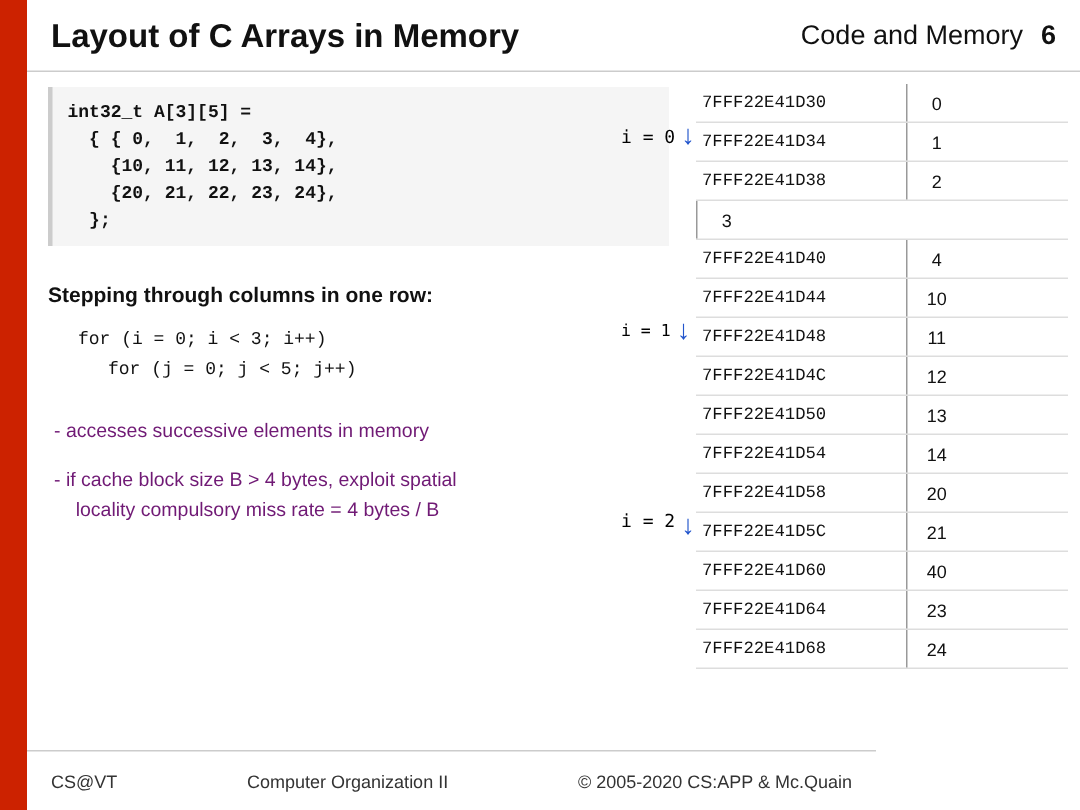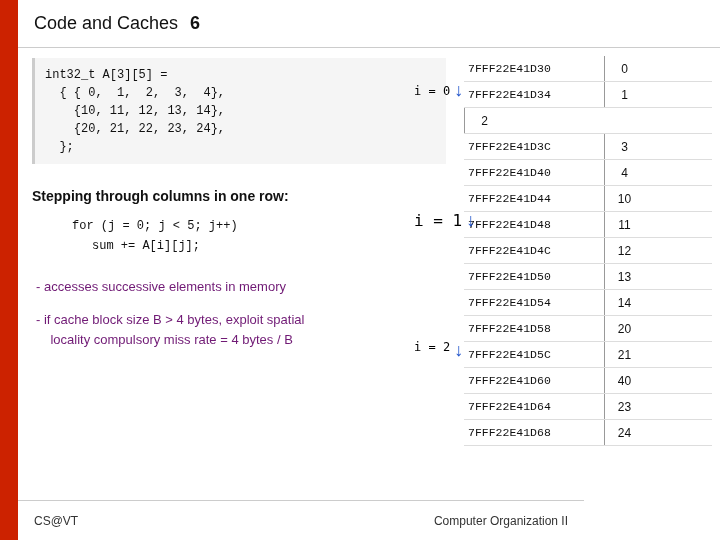--- a/index.html
+++ b/index.html
@@ -71,20 +71,21 @@
     }
 
     .code-block {
       font-family: 'Courier New', monospace;
       font-size: 12px;
       color: #111;
       line-height: 1.5;
       background: #f5f5f5;
       padding: 8px 10px;
       border-left: 3px solid #ccc;
+      font-weight: bold;
     }
 
     .section-title {
       font-size: 14px;
       font-weight: bold;
       color: #111;
       margin-top: 10px;
     }
 
     .loop-code {
@@ -172,80 +173,81 @@
     .loop-indent-2 {
       padding-left: 40px;
     }
   </style>
 </head>
 <body>
 
 <div class="red-bar"></div>
 
 <div class="header">
+  <span class="header-title">Layout of C Arrays in Memory</span>
   <div class="header-right">
-    <span>Code and Caches</span>
+    <span>Code and Memory</span>
     <span class="slide-number">6</span>
   </div>
 </div>
 
 <div class="main">
 
   <div class="left-panel">
 
     <div class="code-block">
       <div>int32_t A[3][5] =</div>
       <div>&nbsp;&nbsp;{ { 0,&nbsp; 1,&nbsp; 2,&nbsp; 3,&nbsp; 4},</div>
       <div>&nbsp;&nbsp;&nbsp;&nbsp;{10, 11, 12, 13, 14},</div>
       <div>&nbsp;&nbsp;&nbsp;&nbsp;{20, 21, 22, 23, 24},</div>
       <div>&nbsp;&nbsp;};</div>
     </div>
 
     <div class="section-title" style="margin-top:18px;">Stepping through columns in one row:</div>
 
     <div class="loop-code">
+      <div>for (i = 0; i &lt; 3; i++)</div>
       <div class="loop-indent-1">for (j = 0; j &lt; 5; j++)</div>
-      <div class="loop-indent-2">sum += A[i][j];</div>
     </div>
 
     <div class="bullet-item">- accesses successive elements in memory</div>
     <div class="bullet-item">- if cache block size B &gt; 4 bytes, exploit spatial<br>&nbsp;&nbsp;&nbsp; locality compulsory miss rate = 4 bytes / B</div>
   </div>
 
   <div class="right-panel" style="position:relative;">
 
     <div style="position:absolute; left:-46px; top:32px; display:flex; align-items:center; gap:4px;">
       <span style="font-size:12px; font-family:monospace;">i = 0</span>
       <span class="arrow-down">↓</span>
     </div>
 
     <div style="position:absolute; left:-46px; top:162px; display:flex; align-items:center; gap:4px;">
-      <span style="font-size:16px; font-family:monospace;">i = 1</span>
+      <span style="font-size:11px; font-family:monospace;">i = 1</span>
       <span class="arrow-down">↓</span>
     </div>
 
     <div style="position:absolute; left:-46px; top:292px; display:flex; gap:4px;">
       <span style="font-size:12px; font-family:monospace;">i = 2</span>
       <span class="arrow-down">↓</span>
     </div>
 
     <div class="memory-table" id="memory-table">
         <div class="memory-row">
           <span class="mem-addr">7FFF22E41D30</span>
           <span class="mem-val">0</span>
         </div>
         <div class="memory-row">
           <span class="mem-addr">7FFF22E41D34</span>
           <span class="mem-val">1</span>
         </div>
         <div class="memory-row">
+          <span class="mem-addr">7FFF22E41D38</span>
           <span class="mem-val">2</span>
         </div>
         <div class="memory-row">
-          <span class="mem-addr">7FFF22E41D3C</span>
           <span class="mem-val">3</span>
         </div>
         <div class="memory-row">
           <span class="mem-addr">7FFF22E41D40</span>
           <span class="mem-val">4</span>
         </div>
         <div class="memory-row">
           <span class="mem-addr">7FFF22E41D44</span>
           <span class="mem-val">10</span>
         </div>
@@ -286,13 +288,14 @@
           <span class="mem-val">24</span>
         </div>
       </div>
   </div>
 
 </div>
 
 <div class="footer">
   <span>CS@VT</span>
   <span>Computer Organization II</span>
+  <span>© 2005-2020 CS:APP &amp; Mc.Quain</span>
 </div>
 
 </body></html>

